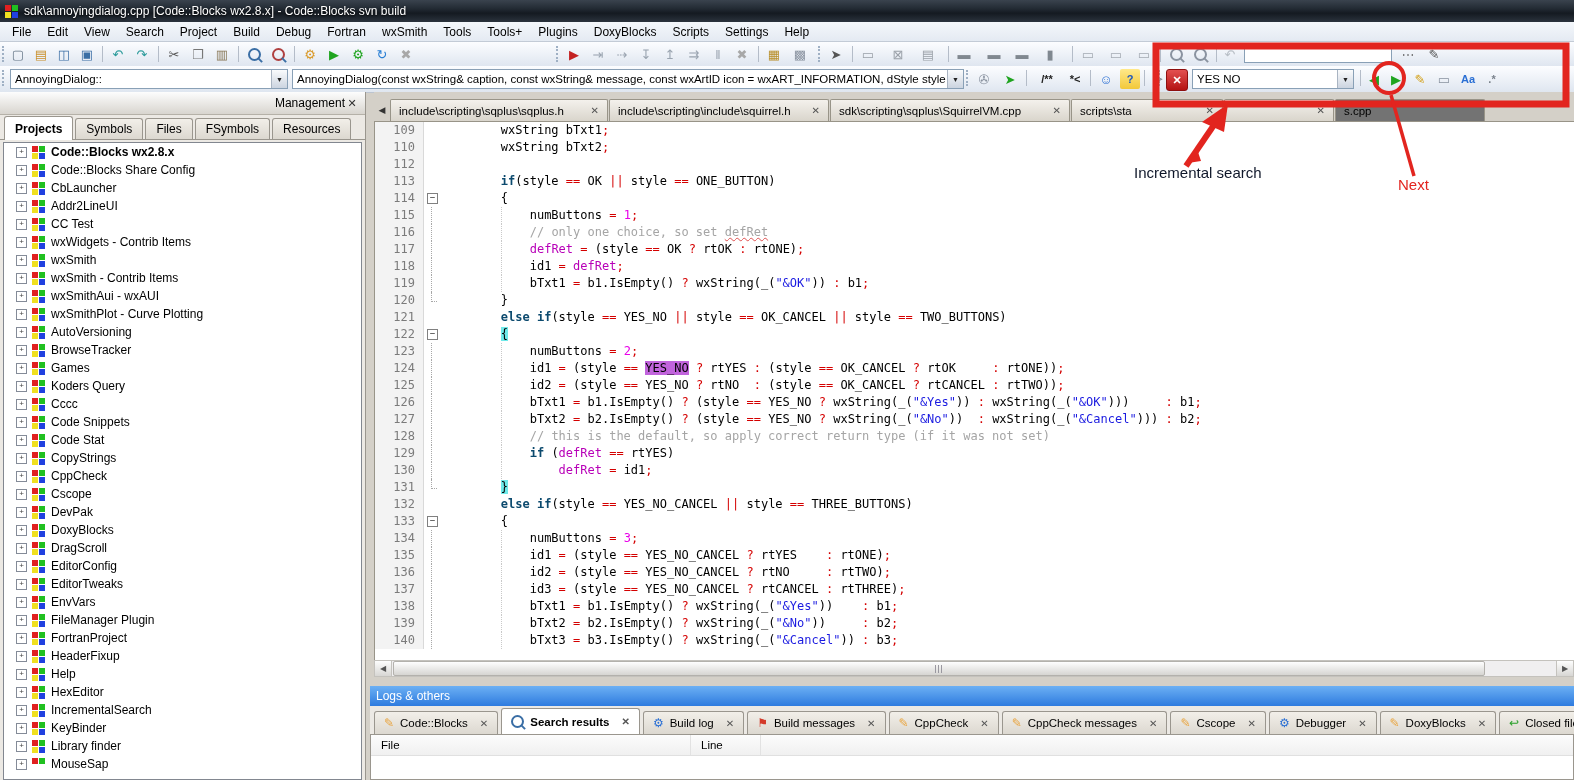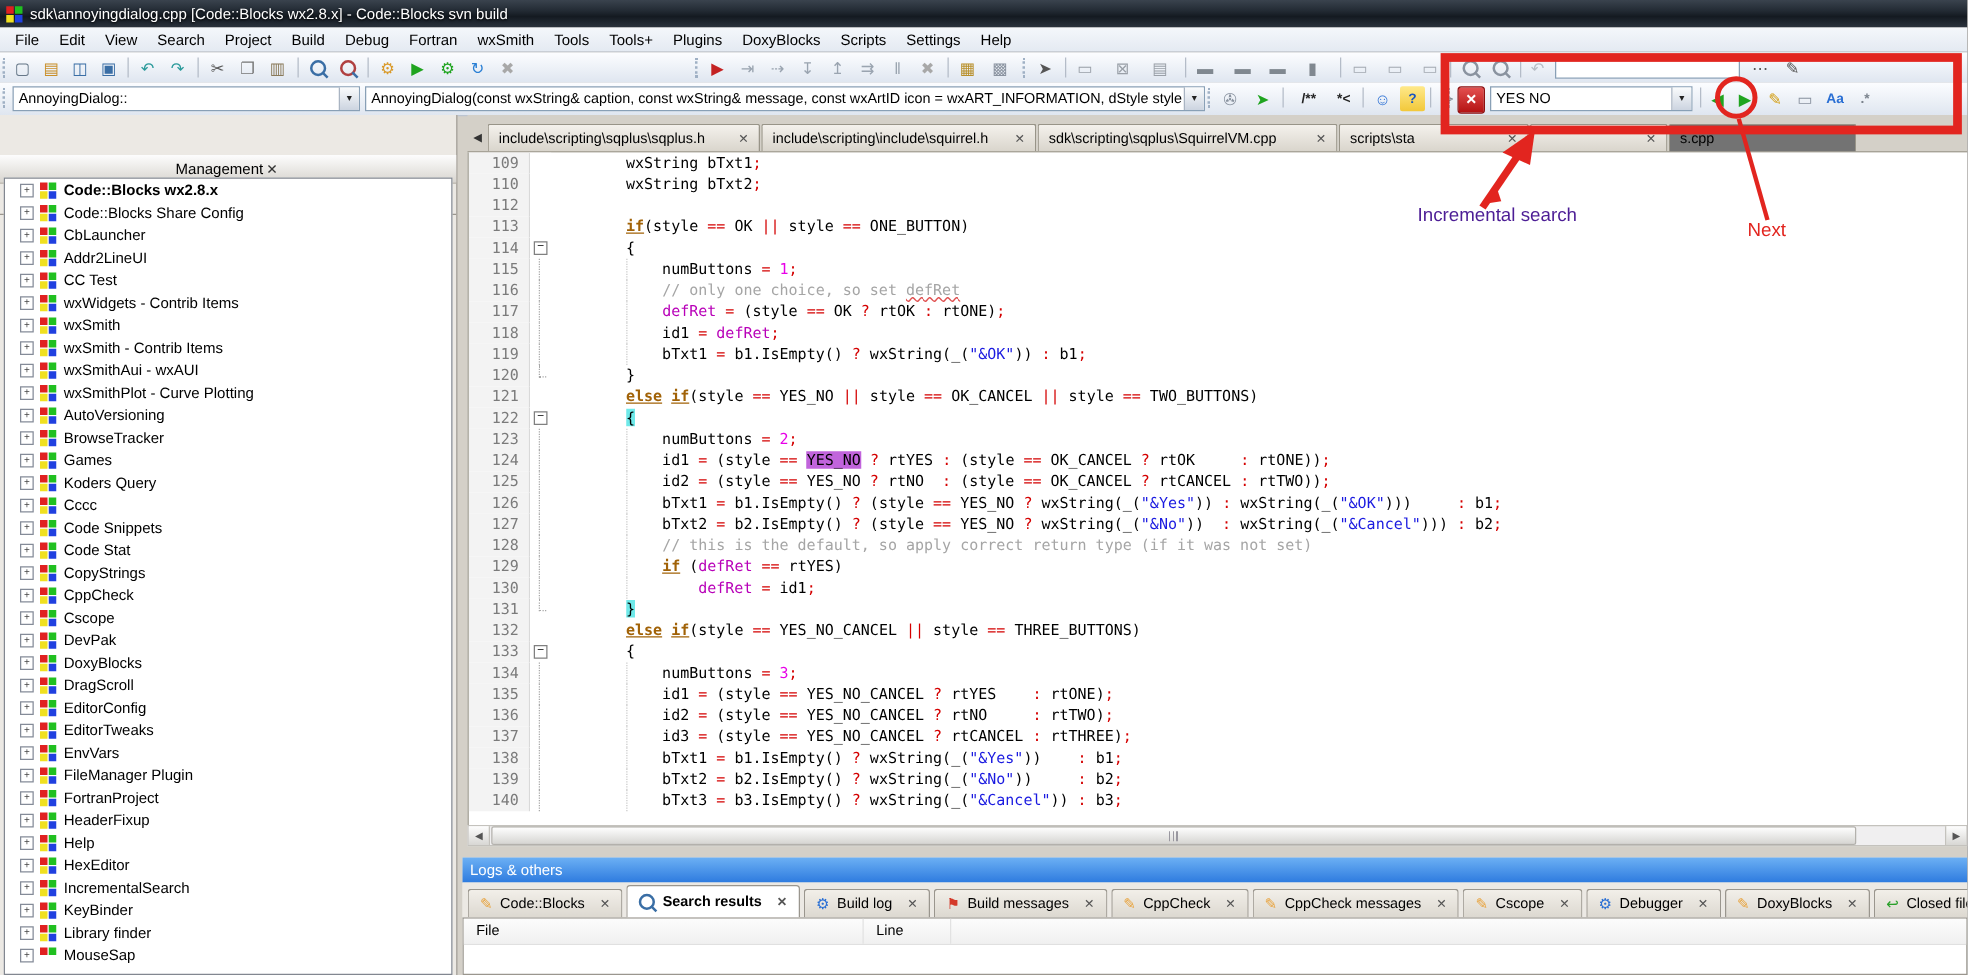--- a/index.html
+++ b/index.html
@@ -32,21 +32,21 @@
   .combo-arr{width:15px;height:100%;background:linear-gradient(180deg,#fafbfc,#ccd4e0);border-left:1px solid #a9b4c2;
              display:flex;align-items:center;justify-content:center;font-size:7px;color:#222;flex:none;}
   .tfield{position:absolute;top:3px;height:18px;background:#fff;border:1px solid #89a0b6;box-sizing:border-box;}
   .mag{position:relative;width:9px;height:9px;border:2px solid #3a6ea5;border-radius:50%;display:inline-block;}
   .mag::after{content:"";position:absolute;width:6px;height:2px;background:#3a6ea5;transform:rotate(45deg);right:-4px;bottom:-2px;}
   .mag.grey{border-color:#8a93a0;} .mag.grey::after{background:#8a93a0;}
   .redx{background:linear-gradient(180deg,#e35050,#b41212);color:#fff;font-weight:bold;font-size:11px;border:1px solid #8d0f0f;border-radius:3px;}
   
   #mgmt{position:absolute;left:0;top:92px;width:366px;height:688px;background:#ece9e4;border-right:1px solid #9a968e;box-sizing:border-box;}
   #mgmt-header{height:22px;background:linear-gradient(180deg,#fdfdfd,#d8d5cf);border-bottom:1px solid #b5b1a8;
-    display:flex;align-items:center;padding:0 6px;justify-content:center;margin-top:32px;}
+    display:flex;align-items:center;padding:0 6px;justify-content:flex-end;}
   #mgmt-close{width:14px;height:14px;display:flex;align-items:center;justify-content:center;font-size:11px;color:#333;cursor:default;}
   #mgmt-tabs{display:flex;align-items:flex-end;height:24px;padding-left:4px;border-bottom:1px solid #9a968e;}
   .mtab{height:20px;display:flex;align-items:center;padding:0 10px;border:1px solid #9a968e;border-bottom:none;
         background:linear-gradient(180deg,#f2efe9,#dcd8d0);margin-right:2px;border-radius:3px 3px 0 0;font-size:12px;}
   .mtab.active{background:#fff;font-weight:bold;height:23px;position:relative;top:1px;}
   #tree{position:absolute;left:3px;top:50px;right:3px;bottom:0;background:#fff;border:1px solid #828790;overflow:hidden;}
   .titem{height:18px;display:flex;align-items:center;white-space:nowrap;}
   .texp{width:9px;height:9px;border:1px solid #848b98;background:#fff;font-size:8px;line-height:7px;text-align:center;color:#444;
         margin-left:12px;margin-right:5px;flex:none;}
   .tsq{width:13px;height:13px;display:grid;grid-template-columns:6px 6px;grid-template-rows:6px 6px;gap:1px;margin-right:6px;flex:none;}
@@ -63,21 +63,21 @@
   .etab .close{margin-left:auto;padding-left:10px;color:#555;font-size:10px;}
   #codearea{position:absolute;left:0;top:30px;width:1200px;height:538px;background:#fff;overflow:hidden;border-left:1px solid #989488;box-sizing:border-box;}
   .crow{display:flex;height:17px;line-height:17px;font-family:"DejaVu Sans Mono",monospace;font-size:12px;white-space:pre;}
   .lnum{width:48px;flex:none;text-align:right;padding-right:8px;color:#7b7b7b;background:#f3f3f3;box-sizing:border-box;}
   .fold{width:17px;flex:none;background:#fff;border-left:1px solid #d9d9d9;position:relative;}
   .fbox{position:absolute;left:3px;top:3px;width:9px;height:9px;border:1px solid #808080;background:#fff;font-size:9px;line-height:7px;text-align:center;color:#333;}
   .fmid{position:absolute;left:7px;top:0;bottom:0;border-left:1px dotted #a8a8a8;}
   .fend{position:absolute;left:7px;top:0;height:9px;width:5px;border-left:1px dotted #a8a8a8;border-bottom:1px dotted #a8a8a8;}
   .ccode{flex:1;position:relative;padding-left:2px;}
   .iguide{position:absolute;left:60px;top:0;bottom:0;border-left:1px dotted #c9c9c9;}
-  .p{color:#000;} .k{color:#a16207;font-weight:bold;text-decoration:underline;} .o{color:#d40000;} .n{color:#e800e8;}
+  .p{color:#000;} .k{color:#0c4a6e;font-weight:bold;} .o{color:#d40000;} .n{color:#e800e8;}
   .m{color:#b800b8;} .c{color:#a5a5a5;} .s{color:#1a1ae0;}
   .cw{color:#a5a5a5;text-decoration:underline wavy #e05050 1px;}
   .hl{background:#c164dc;color:#000;} .bh{background:#6fe9e9;color:#000;}
   #hscroll{position:absolute;left:0;top:568px;width:1200px;height:17px;background:#f0eff0;border:1px solid #c4c2bd;box-sizing:border-box;display:flex;align-items:center;}
   .sarrow{width:16px;height:15px;display:flex;align-items:center;justify-content:center;font-size:8px;color:#555;background:linear-gradient(180deg,#fdfdfd,#d8d7d4);border-right:1px solid #c4c2bd;flex:none;}
   .sarrow.right{border-right:none;border-left:1px solid #c4c2bd;margin-left:auto;}
   #hthumb{width:1090px;height:13px;margin-left:1px;background:linear-gradient(180deg,#fefefe,#d6d5d2);border:1px solid #b3b1ac;border-radius:2px;
           display:flex;align-items:center;justify-content:center;}
   #hthumb span{width:8px;height:8px;background:repeating-linear-gradient(90deg,#9a98a0 0 1px,transparent 1px 3px);}
   
@@ -734,16 +734,16 @@
   </div>
 
   <svg id="anno-svg">
     <rect x="1156" y="46" width="410" height="58" fill="none" stroke="#e2251f" stroke-width="7"></rect>
     <circle cx="1389" cy="78" r="15" fill="none" stroke="#e2251f" stroke-width="4"></circle>
     <path d="M1186 166 L1216 122" stroke="#e2251f" stroke-width="6" fill="none"></path>
     <path d="M1198 152 L1188 163 L1201 161 Z" fill="#e2251f"></path>
     <polygon points="1228,104 1202,122 1224,132" fill="#e2251f"></polygon>
     <line x1="1391" y1="95" x2="1414" y2="176" stroke="#e2251f" stroke-width="3.5"></line>
   </svg>
-  <div class="anno-label" style="left:1134px;top:164px;color:#4c1d95">Incremental search</div>
+  <div class="anno-label" style="left:1134px;top:164px;color:#0f172a">Incremental search</div>
   <div class="anno-label" style="left:1398px;top:176px;color:#e2251f">Next</div>
 
 </div>
 
 </body></html>

